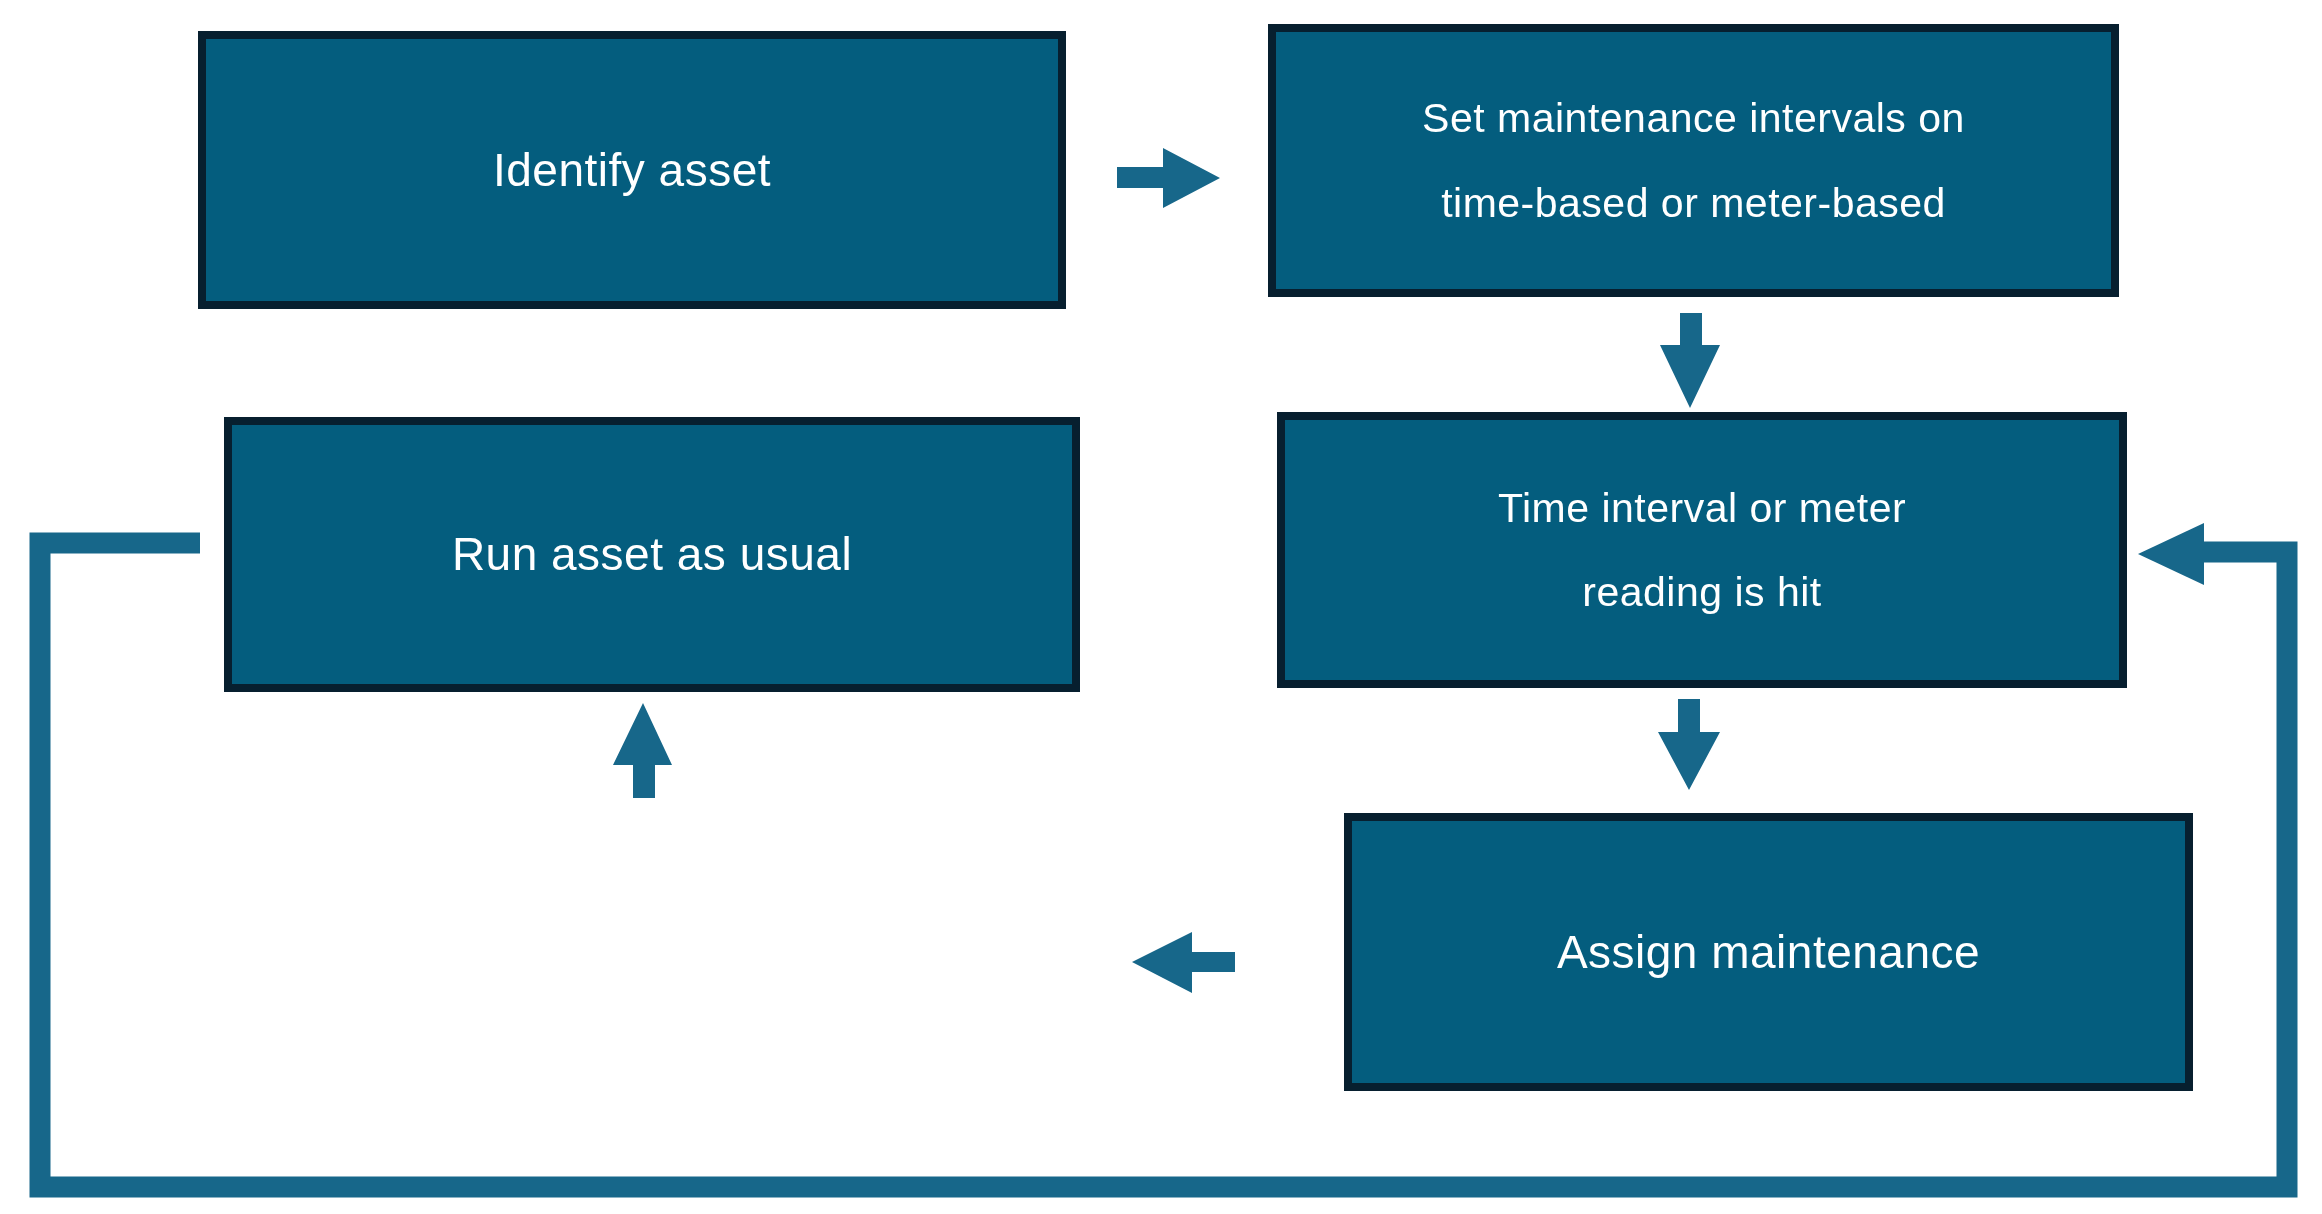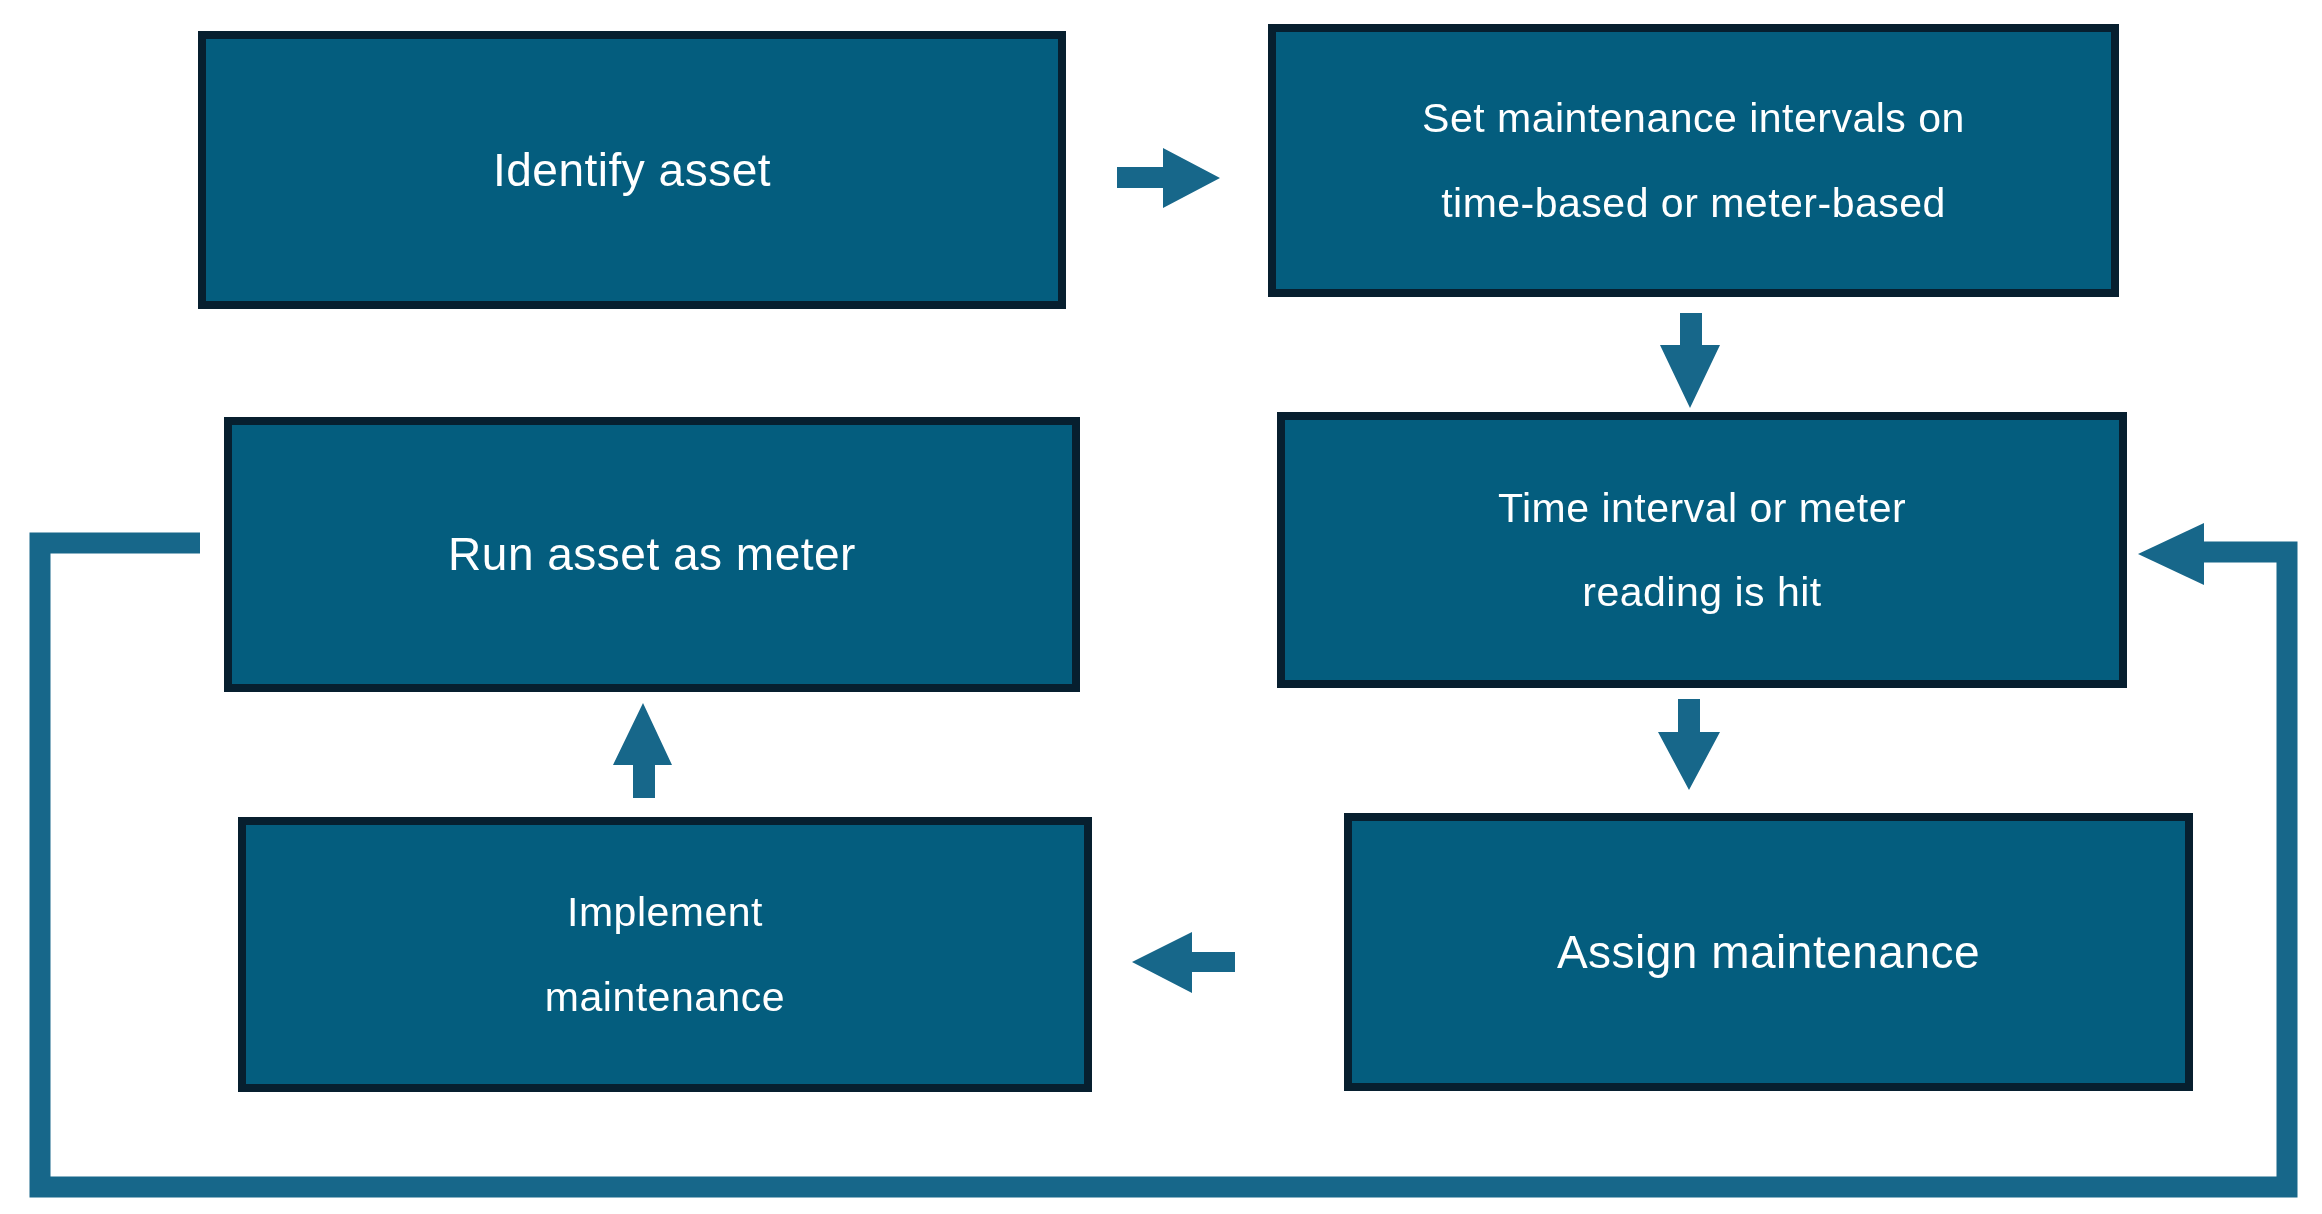--- a/index.html
+++ b/index.html
@@ -68,30 +68,26 @@
   <div class="flow-box fs-med" id="box-intervals">
     <span class="label">Set maintenance intervals on
 time-based or meter-based</span>
   </div>
 
   <div class="flow-box fs-large" id="box-identify">
     <span class="label">Identify asset</span>
   </div>
 
   <div class="flow-box fs-large" id="box-run">
-    <span class="label">Run asset as meter</span>
+    <span class="label">Run asset as usual</span>
   </div>
 
   <div class="flow-box fs-med" id="box-hit">
     <span class="label">Time interval or meter
 reading is hit</span>
   </div>
 
-  <div class="flow-box fs-med" id="box-implement">
-    <span class="label">Implement
-maintenance</span>
-  </div>
 
   <div class="flow-box fs-large" id="box-assign">
     <span class="label">Assign maintenance</span>
   </div>
 
 </div>
 
 </body></html>

